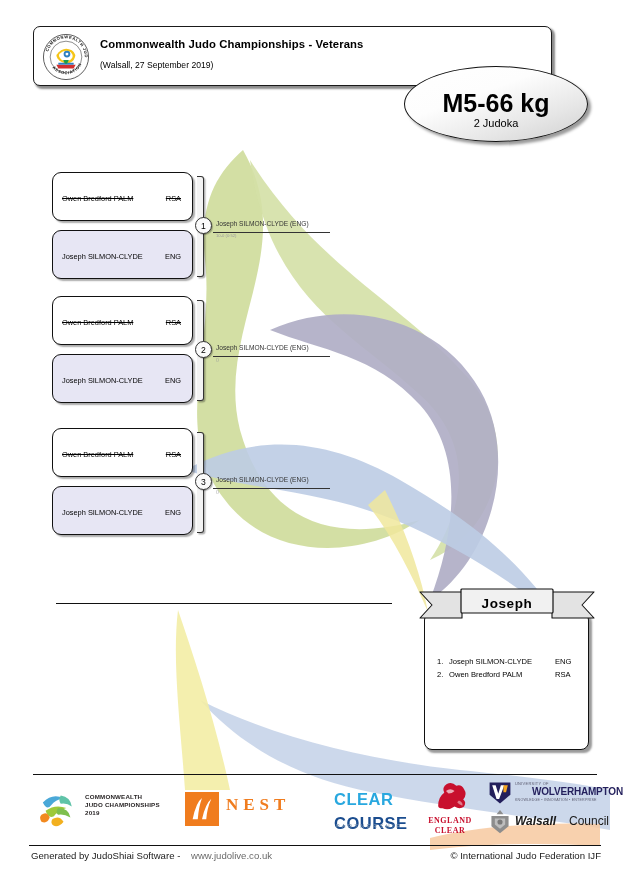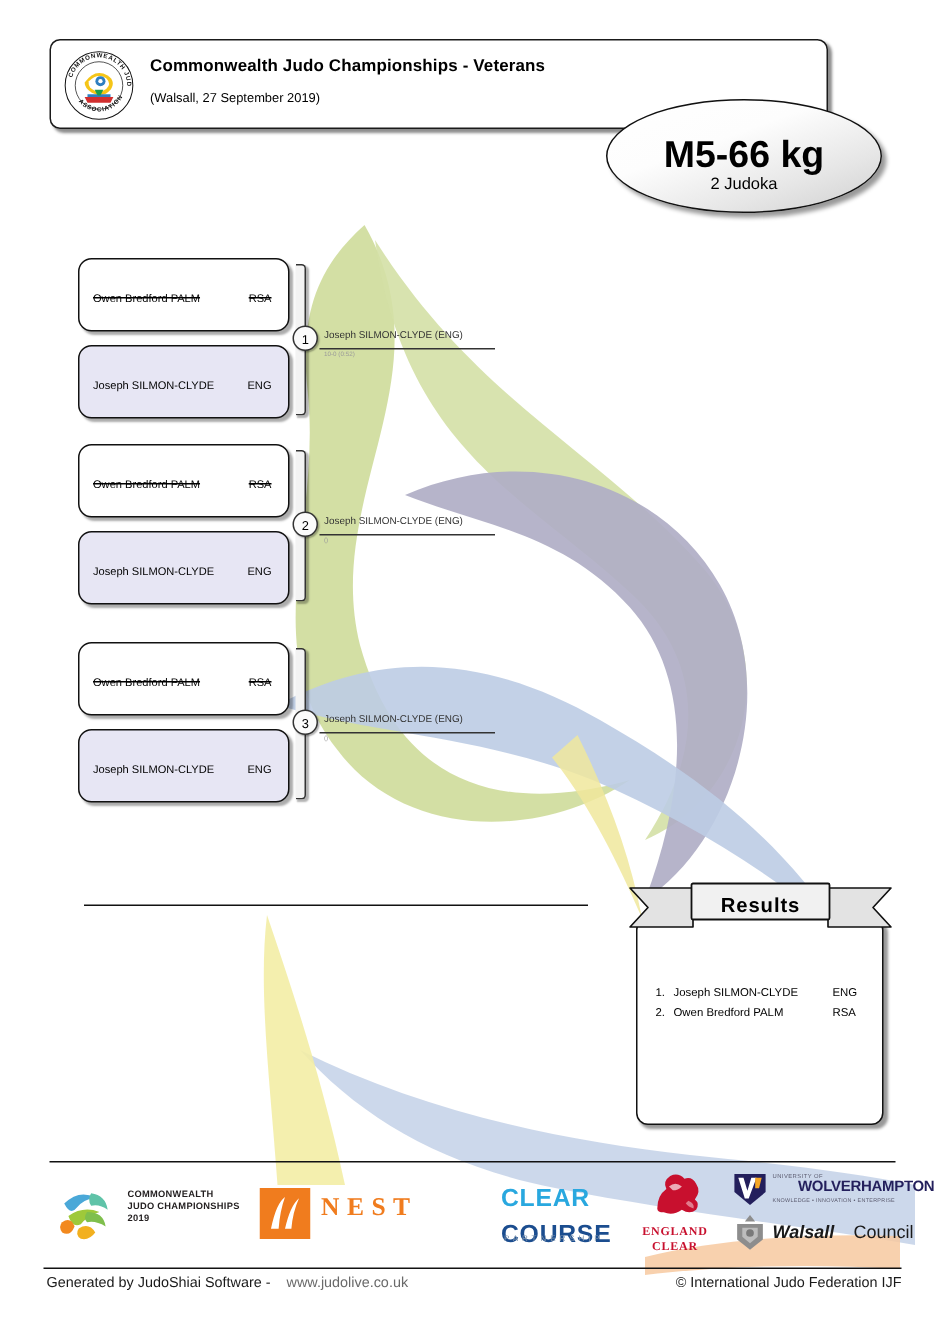--- a/index.html
+++ b/index.html
@@ -404,21 +404,21 @@
     <div class="result-row" style="left:12px; top:57px;">2.</div>
     <div class="result-row" style="left:24px; top:57px;">Owen Bredford PALM</div>
     <div class="result-cc" style="left:130px; top:57px;">RSA</div>
   </div>
 
   <svg class="ribbon" viewBox="0 0 178 36" xmlns="http://www.w3.org/2000/svg">
     <path d="M2,5 L44,5 L44,31 L2,31 L14,18 Z" fill="#e3e3e3" stroke="#111" stroke-width="1.1" stroke-linejoin="round"></path>
     <path d="M176,5 L134,5 L134,31 L176,31 L164,18 Z" fill="#e3e3e3" stroke="#111" stroke-width="1.1" stroke-linejoin="round"></path>
     <rect x="43" y="2" width="92" height="24" rx="1" fill="#f1f1f1" stroke="#111" stroke-width="1.2"></rect>
   </svg>
-  <div class="ribbon-label">Results</div>
+  <div class="ribbon-label">Joseph</div>
 
   <div class="footer-rule-top"></div>
 
   <div class="logos">
 
     <div class="logo" style="left:0px; width:145px;">
       <svg style="position:absolute;left:4px;top:12px;width:42px;height:40px" viewBox="0 0 60 58" xmlns="http://www.w3.org/2000/svg">
         <path d="M8,18 Q22,4 38,12 Q26,14 20,22 Q14,30 8,18Z" fill="#4aa8d8"></path>
         <path d="M12,30 Q26,20 42,26 Q30,30 24,38 Q16,42 12,30Z" fill="#9ec93a"></path>
         <path d="M6,36 Q14,30 18,40 Q14,50 6,46 Q2,40 6,36Z" fill="#f2891f"></path>
@@ -426,21 +426,21 @@
         <path d="M34,8 Q48,10 50,24 Q42,18 34,20 Q30,14 34,8Z" fill="#5fc3a8"></path>
         <path d="M30,26 Q46,26 48,40 Q38,34 30,36 Q26,32 30,26Z" fill="#7fbf4d"></path>
       </svg>
       <div class="cjc-text">
         <div>COMMONWEALTH</div>
         <div>JUDO CHAMPIONSHIPS</div>
         <div>2019</div>
       </div>
     </div>
 
-    <div class="logo" style="left:140px; width:125px;">
+    <div class="logo" style="left:152px; width:125px;">
       <svg style="position:absolute;left:0px;top:14px;width:34px;height:34px" viewBox="0 0 40 40" xmlns="http://www.w3.org/2000/svg">
         <rect width="40" height="40" fill="#f07c1e"></rect>
         <path d="M9,32 Q13,12 20,7 Q16,18 15,32 Z" fill="#ffffff"></path>
         <path d="M20,32 Q24,14 31,8 Q26,19 25,32 Z" fill="#ffffff"></path>
       </svg>
       <div class="nest-text">NEST</div>
     </div>
 
     <div class="logo" style="left:285px; width:110px;margin-left:16px;">
       <div class="cc-line1">CLEAR</div>

